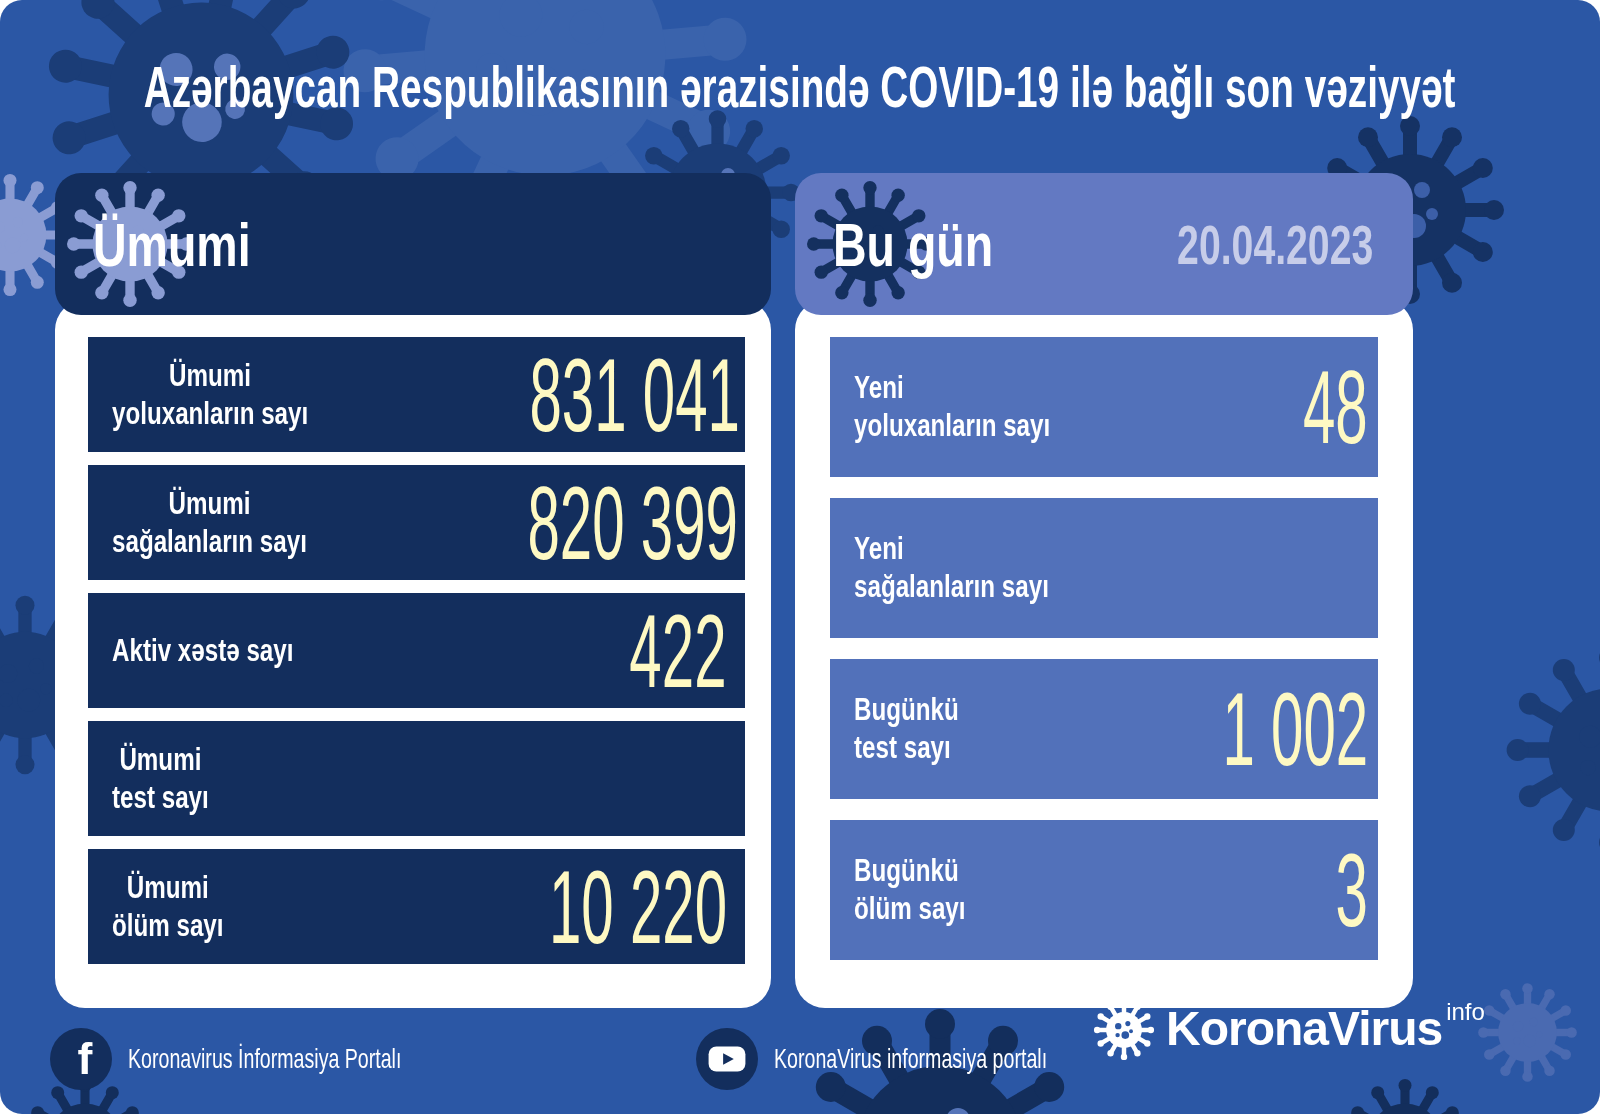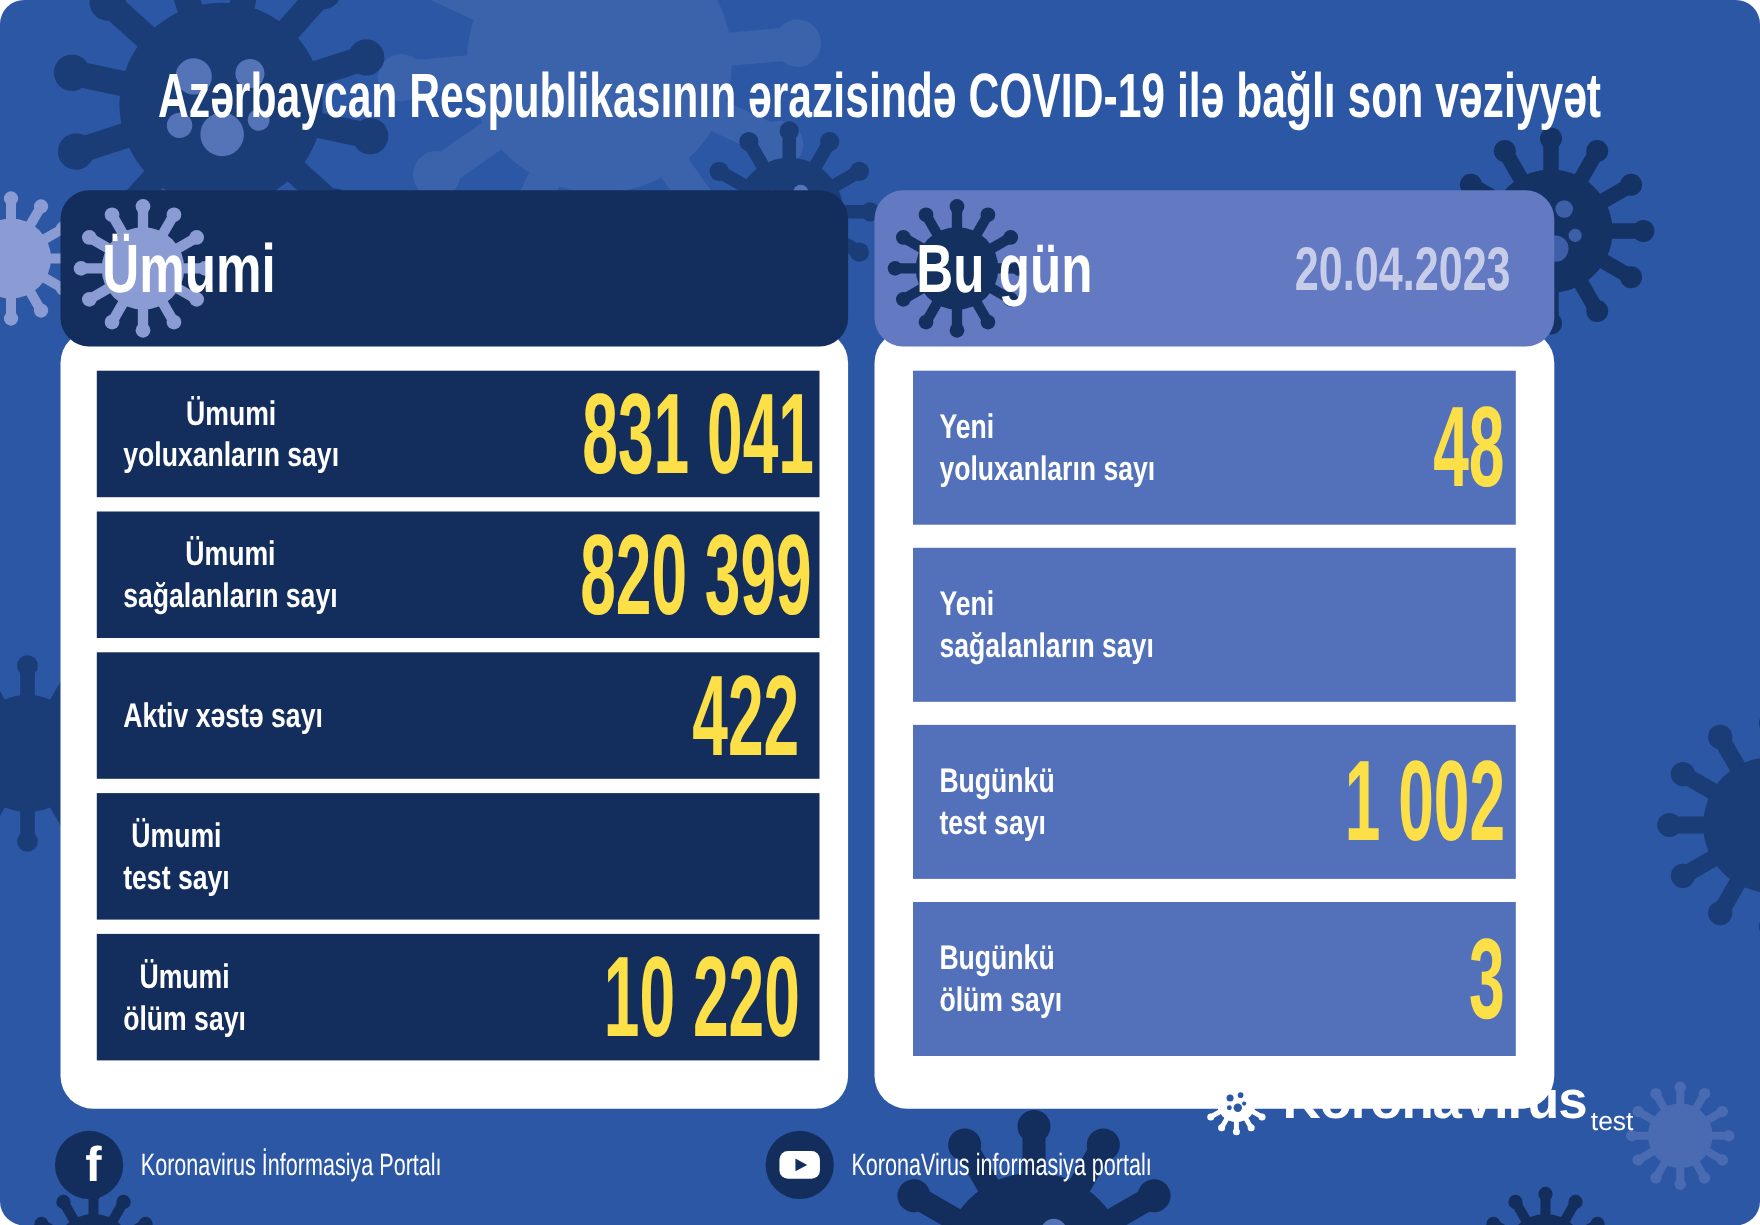--- a/index.html
+++ b/index.html
@@ -23,31 +23,31 @@
   .date{position:relative;z-index:1;margin-left:auto;margin-right:40px;font-size:56px;font-weight:bold;
         color:#c7cde9;transform:scaleX(0.70);transform-origin:right center;white-space:nowrap;display:inline-block;}
   .panel-body{position:absolute;left:0;right:0;top:127px;height:708px;background:#ffffff;border-radius:30px;
               z-index:1;padding-top:37px;box-sizing:border-box;}
   .row{display:flex;align-items:center;}
   .col-left .row{background:#132e5d;height:115px;margin:0 26px 13px 33px;}
   .col-right .row{background:#5271ba;height:140px;margin:0 35px 21px 35px;}
   .lbl{display:flex;flex-direction:column;justify-content:center;padding-left:24px;color:#ffffff;
        font-size:31px;font-weight:bold;line-height:1.22;}
   .lbl .cx{display:block;transform:scaleX(0.78);transform-origin:left center;}
-  .val{margin-left:auto;padding-right:18px;color:#fde047;font-size:104px;font-weight:bold;line-height:1;}
+  .val{margin-left:auto;padding-right:18px;color:#fef9c3;font-size:104px;font-weight:normal;line-height:1;}
   .col-right .val{padding-right:10px;}
   .val .cx{transform:scaleX(0.56);transform-origin:right center;}
   
   .social{position:absolute;top:1028px;height:62px;display:flex;align-items:center;gap:16px;z-index:3;}
   .icircle{width:62px;height:62px;border-radius:50%;background:#132e5d;display:flex;align-items:center;
            justify-content:center;flex:none;}
   .slabel{color:#ffffff;font-size:28px;font-weight:normal;display:inline-block;white-space:nowrap;
           transform:scaleX(0.70);transform-origin:left center;}
   #fb{left:50px;} #ig{left:422px;} #yt{left:696px;}
-  .brand{position:absolute;left:1092px;top:968px;display:flex;align-items:flex-end;color:#ffffff;z-index:3;}
+  .brand{position:absolute;left:1092px;top:996px;display:flex;align-items:flex-start;color:#ffffff;z-index:3;}
   .brand .bvirus{position:static;width:64px;height:64px;color:#fff;margin-top:2px;}
   .brand-text{font-size:48px;font-weight:bold;letter-spacing:-1px;margin-left:10px;line-height:66px;}
   .brand-sup{font-size:24px;font-weight:normal;margin-left:4px;margin-top:2px;}
 </style>
 </head>
 <body>
 
 <svg width="0" height="0" style="position:absolute">
   <defs>
     <g id="virusShape">
@@ -233,16 +233,16 @@
       </svg>
     </span>
     <span class="slabel">KoronaVirus informasiya portalı</span>
   </div>
 
   <div class="brand">
     <svg class="virus bvirus" viewBox="0 0 100 100" style="--dots:#2b57a5">
         <use href="#virusShape" xlink:href="#virusShape"></use>
       </svg>
     <span class="brand-text">KoronaVirus</span>
-    <span class="brand-sup">test</span>
+    <span class="brand-sup">info</span>
   </div>
 
 </div>
 
 </body></html>

